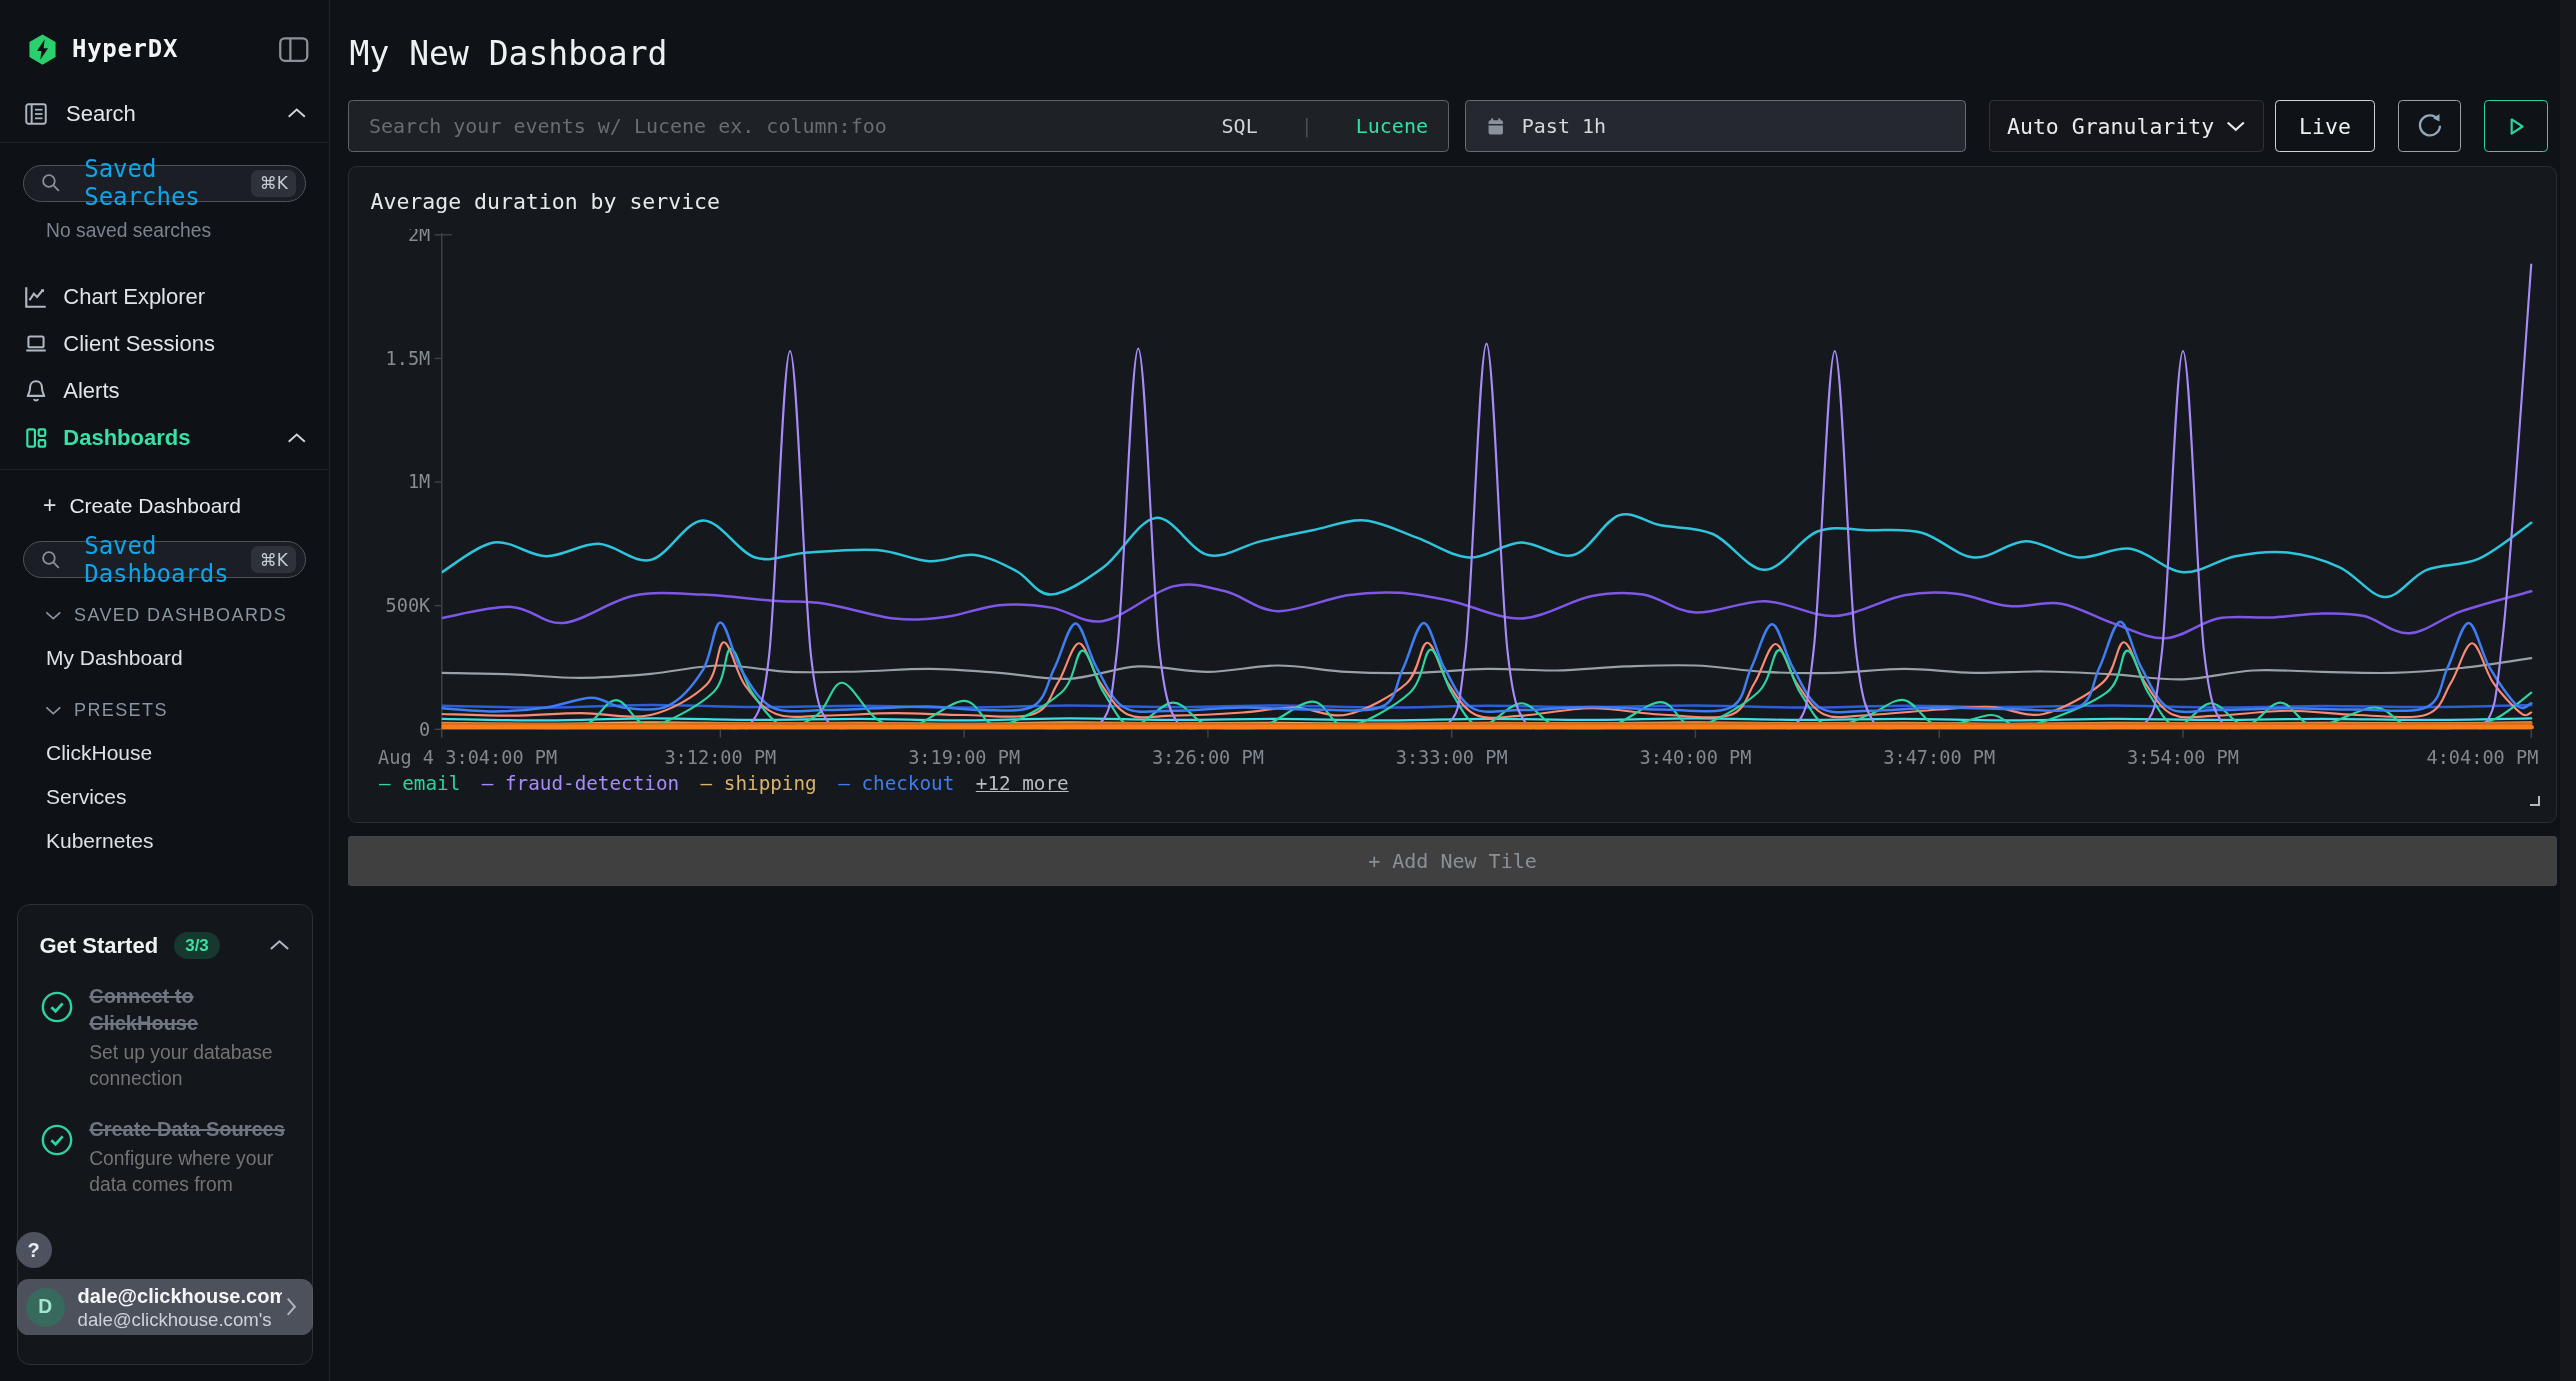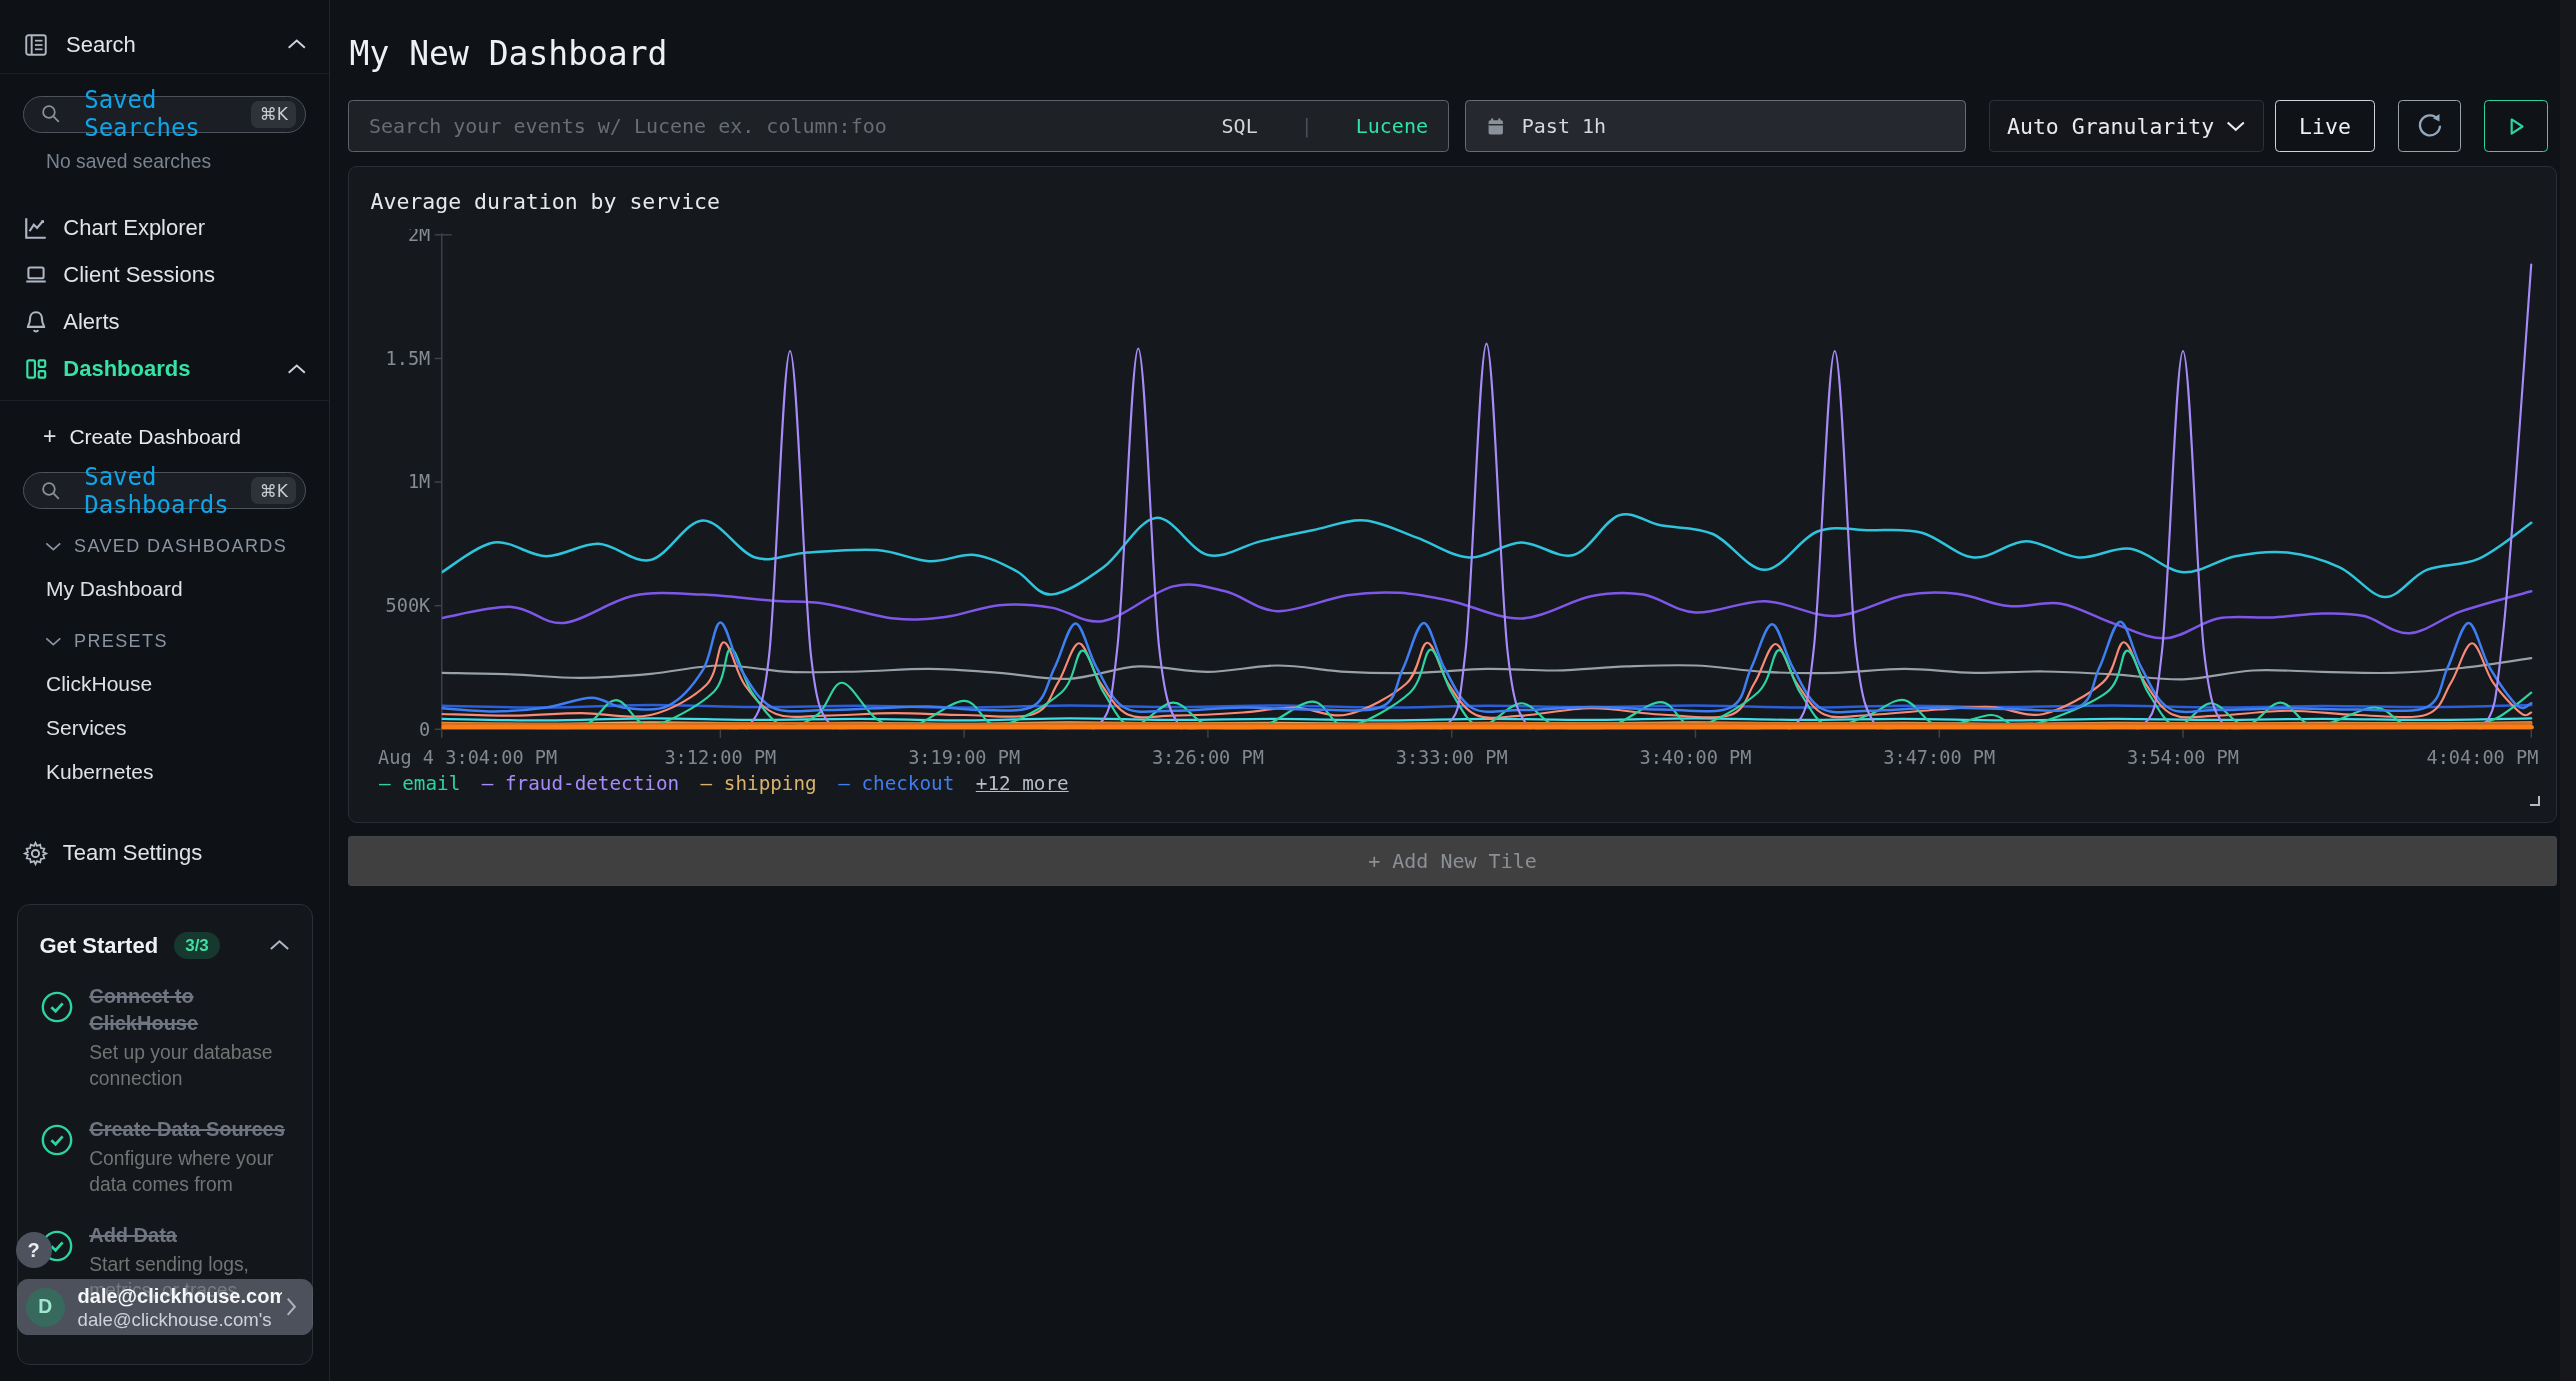--- a/index.html
+++ b/index.html
@@ -117,20 +117,31 @@
               justify-content:center; color:#8b9097; font-size:20px;
               font-family:"DejaVu Sans Mono", monospace; cursor:pointer; }
 
   #scroll-track { position:absolute; right:0; top:0; width:15.7px; height:1381px; background:#15171b; }
 </style>
 </head>
 <body>
 
 <div id="sidebar">
 
+  <div class="logo-row">
+    <svg class="logo-hex" viewBox="0 0 24 24">
+      <polygon points="12,1 21.5,6.5 21.5,17.5 12,23 2.5,17.5 2.5,6.5" fill="#2ad06e"></polygon>
+      <polygon points="13.6,4.5 8,13 11.2,13 10.4,19.5 16,11 12.8,11" fill="#0d1015"></polygon>
+    </svg>
+    <div class="logo-text">HyperDX</div>
+    <svg class="panel-toggle" viewBox="0 0 28 24">
+      <rect x="2" y="2" width="24" height="20" rx="4" fill="none" stroke="#8b919a" stroke-width="2"></rect>
+      <line x1="11" y1="2" x2="11" y2="22" stroke="#8b919a" stroke-width="2"></line>
+    </svg>
+  </div>
 
   <div class="search-header">
     <svg width="26" height="26" viewBox="0 0 24 24">
       <rect x="3" y="3" width="18" height="18" rx="2" fill="none" stroke="#aeb6c2" stroke-width="1.8"></rect>
       <line x1="8" y1="3" x2="8" y2="21" stroke="#aeb6c2" stroke-width="1.8"></line>
       <line x1="11" y1="8" x2="18" y2="8" stroke="#aeb6c2" stroke-width="1.6"></line>
       <line x1="11" y1="12" x2="18" y2="12" stroke="#aeb6c2" stroke-width="1.6"></line>
       <line x1="11" y1="16" x2="18" y2="16" stroke="#aeb6c2" stroke-width="1.6"></line>
     </svg>
     <span class="lbl">Search</span>
@@ -251,30 +262,20 @@
       <svg class="gs-check" width="34" height="34" viewBox="0 0 24 24">
         <circle cx="12" cy="12" r="10" fill="none" stroke="#2dd4a0" stroke-width="1.7"></circle>
         <polyline points="8,12.2 11,15 16,9.5" fill="none" stroke="#2dd4a0" stroke-width="1.9"></polyline>
       </svg>
       <div class="gs-texts">
         <div class="gs-t">Create Data Sources</div>
         <div class="gs-d" style="width:215px;">Configure where your data comes from</div>
       </div>
     </div>
 
-    <div class="gs-item">
-      <svg class="gs-check" width="34" height="34" viewBox="0 0 24 24">
-        <circle cx="12" cy="12" r="10" fill="none" stroke="#2dd4a0" stroke-width="1.7"></circle>
-        <polyline points="8,12.2 11,15 16,9.5" fill="none" stroke="#2dd4a0" stroke-width="1.9"></polyline>
-      </svg>
-      <div class="gs-texts">
-        <div class="gs-t">Add Data</div>
-        <div class="gs-d" style="width:215px;">Start sending logs, metrics, or traces</div>
-      </div>
-    </div>
   </div>
 
   <div id="help-bubble">?</div>
 
   <div id="user-chip">
     <div class="avatar">D</div>
     <div class="chip-texts">
       <div class="chip-name">dale@clickhouse.com</div>
       <div class="chip-org">dale@clickhouse.com's</div>
     </div>

